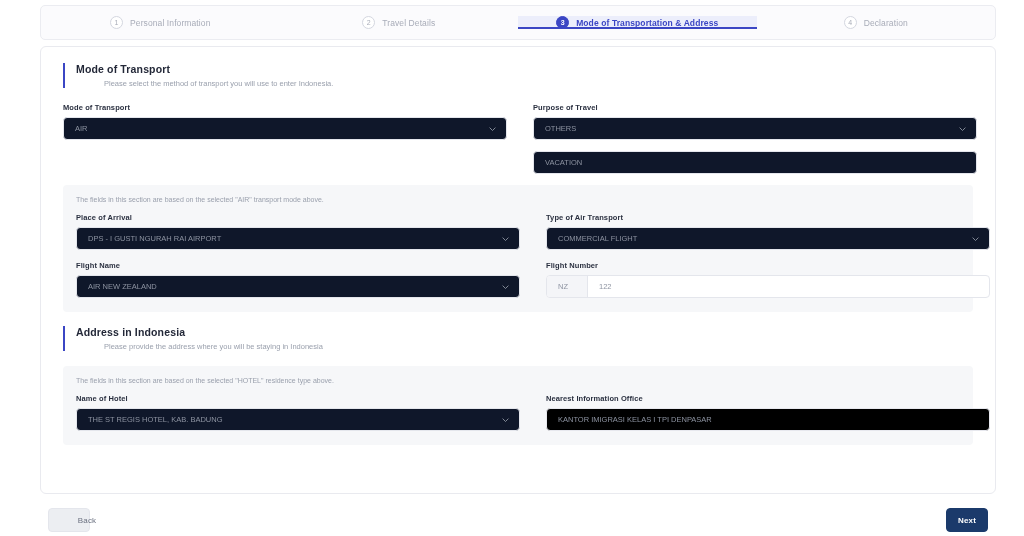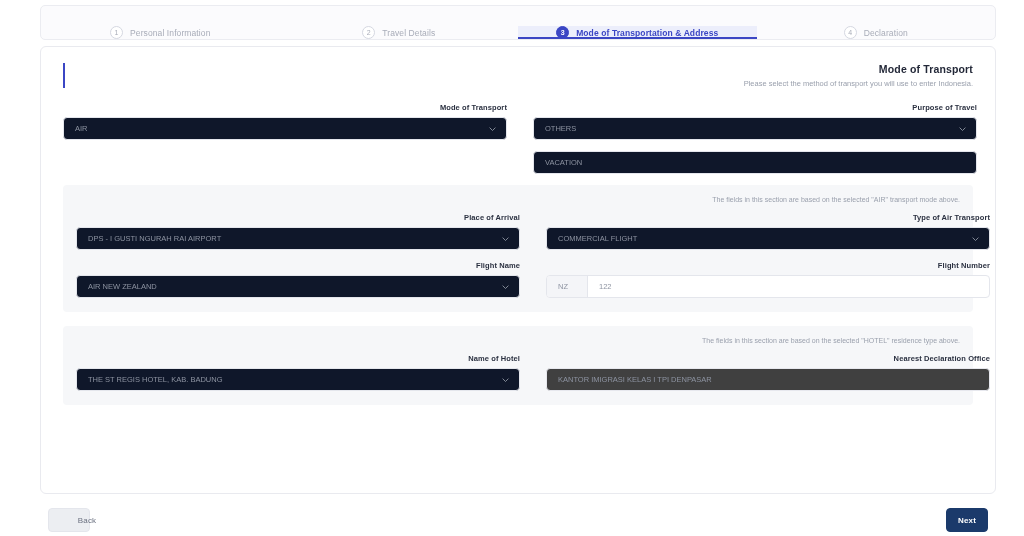--- a/index.html
+++ b/index.html
@@ -18,21 +18,21 @@
   .stepper-wrap {
     position: absolute;
     left: 40px;
     top: 5px;
     width: 956px;
     height: 35px;
     background: #fbfbfd;
     border: 1px solid #ebecf1;
     border-radius: 5px;
     display: flex;
-    align-items: flex-end;
+    align-items: center;
     overflow: hidden;
   }
   .step {
     flex: 1 1 0;
     display: flex;
     align-items: center;
     justify-content: center;
     gap: 7px;
     font-size: 8.5px;
     color: #a8acb8;
@@ -76,21 +76,21 @@
   .card {
     position: absolute;
     left: 40px;
     top: 46px;
     width: 956px;
     height: 448px;
     background: #ffffff;
     border: 1px solid #e9eaef;
     border-radius: 6px;
   }
-  .card-inner { padding: 16px 22px 0 22px; text-align: right; }
+  .card-inner { padding: 16px 22px 0 22px; }
 
   
   .section-head {
     border-left: 2.5px solid #3b46c4;
     padding-left: 11px;
     margin-bottom: 15px;
   }
   .section-title {
     font-size: 10.5px;
     font-weight: bold;
@@ -128,21 +128,21 @@
     background: #0f172a;
     display: flex;
     align-items: center;
     padding: 0 22px 0 11px;
     font-size: 7.5px;
     color: #8d93a1;
     white-space: nowrap;
     overflow: hidden;
   }
   .control.readonly {
-    background: #404040;
+    background: #000000;
     border-color: #e7e8ee;
     padding-right: 11px;
   }
   .chev {
     position: absolute;
     right: 9px;
     top: 50%;
     transform: translateY(-50%);
     width: 9px;
     height: 9px;
@@ -344,20 +344,24 @@
             <div class="field-label">Flight Number</div>
             <div class="split">
               <div class="split-prefix">NZ</div>
               <div class="split-value">122</div>
             </div>
           </div>
         </div>
       </div>
     </div>
 
+    <div class="section-head">
+      <div class="section-title">Address in Indonesia</div>
+      <div class="section-sub">Please provide the address where you will be staying in Indonesia</div>
+    </div>
 
 
     <div class="subpanel">
       <div class="subpanel-note">The fields in this section are based on the selected "HOTEL" residence type above.</div>
 
       <div class="row">
         <div class="col">
           <div class="field">
             <div class="field-label">Name of Hotel</div>
             <div class="control">
@@ -365,21 +369,21 @@
               <span class="chev">
                 <svg viewBox="0 0 12 12" width="9" height="9">
                     <path d="M2.5 4.5 L6 8 L9.5 4.5" fill="none" stroke="#9aa0ad" stroke-width="1.1" stroke-linecap="round" stroke-linejoin="round"></path>
                   </svg>
               </span>
             </div>
           </div>
         </div>
         <div class="col">
           <div class="field">
-            <div class="field-label">Nearest Declaration Office</div>
+            <div class="field-label">Nearest Information Office</div>
             <div class="control readonly">
               <span>KANTOR IMIGRASI KELAS I TPI DENPASAR</span>
             </div>
           </div>
         </div>
       </div>
     </div>
 
   </div>
 </div>

